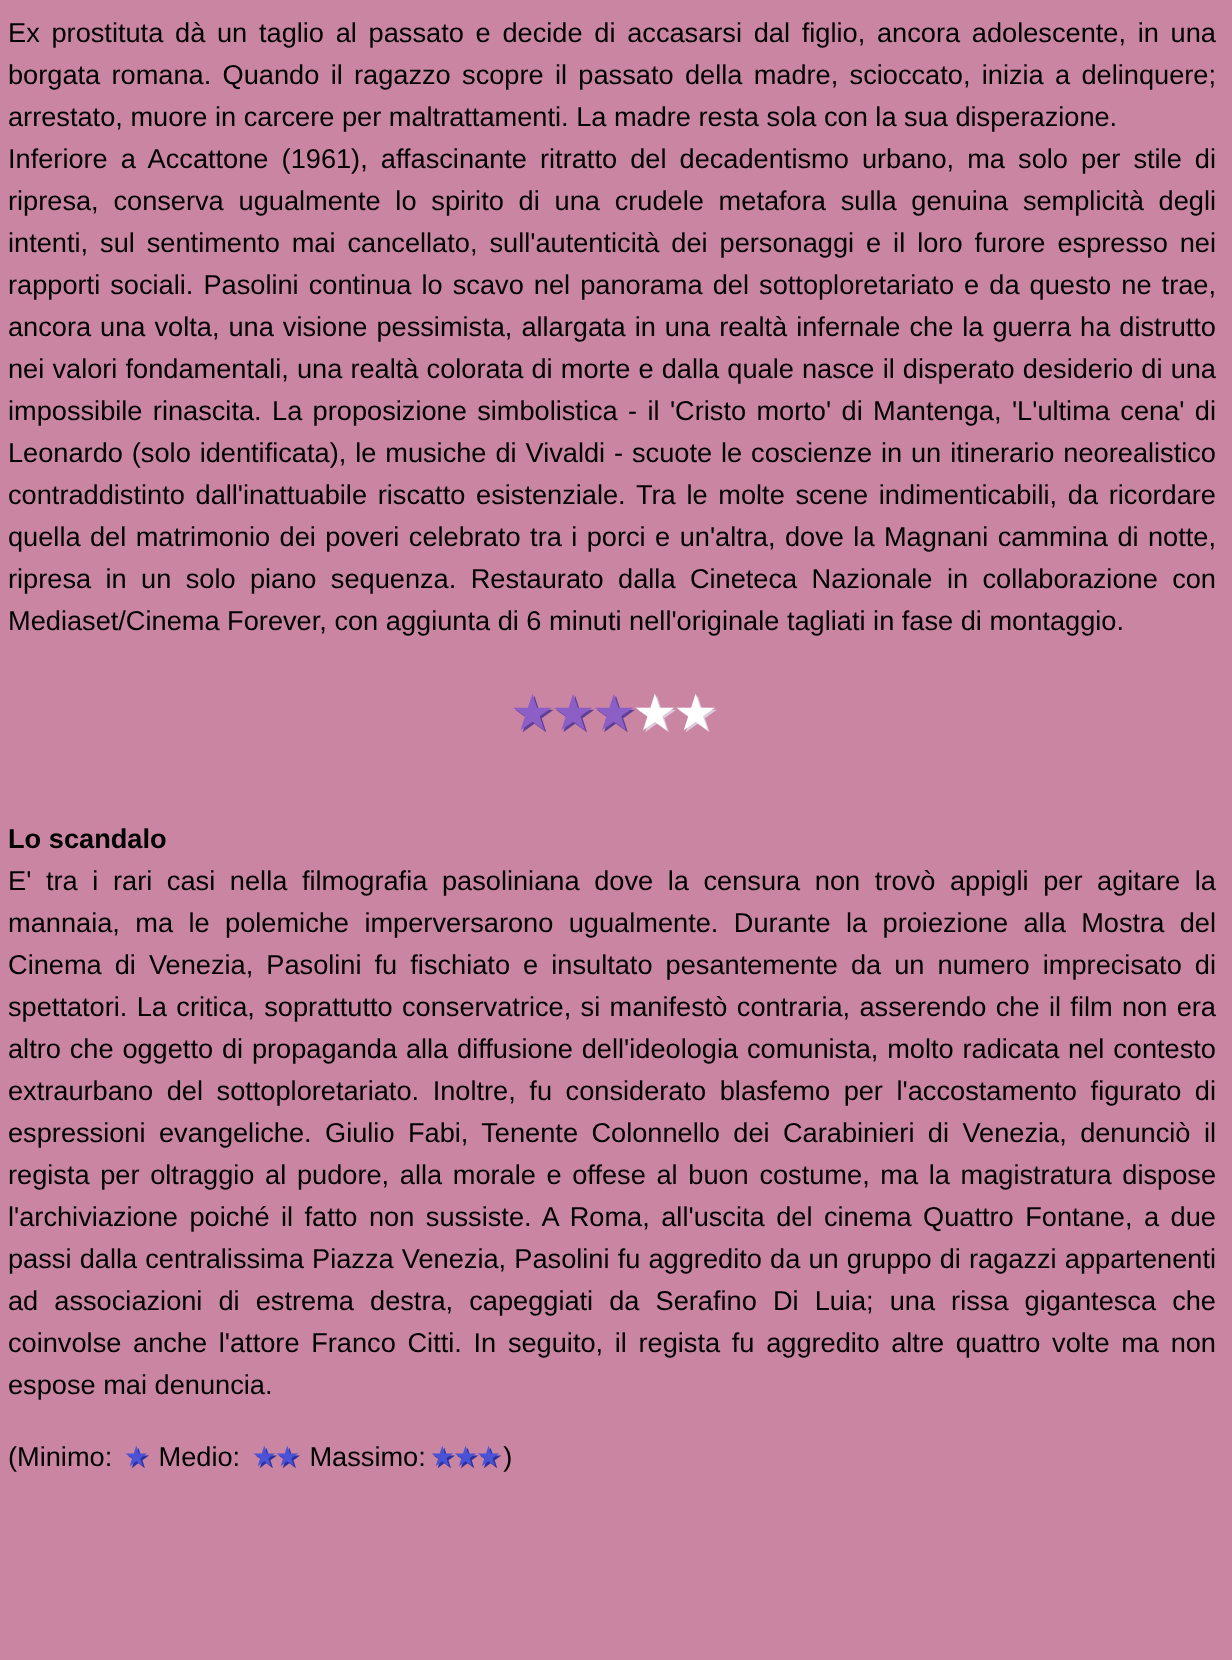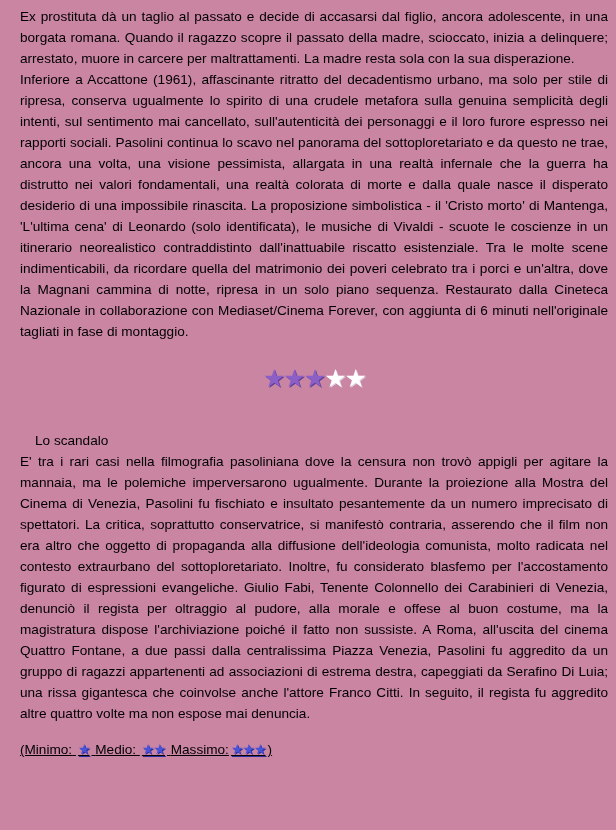--- a/index.html
+++ b/index.html
@@ -8,21 +8,21 @@
   }
   body {
     width: 616px;
     height: 830px;
     background: #ca85a3;
     font-family: "Liberation Sans", sans-serif;
     color: #000000;
     overflow: hidden;
   }
   .page {
-    padding: 6px 8px 0 20px;
+    padding: 6px 8px 0 4px;
   }
   p.body-text {
     margin: 0;
     font-size: 13.6px;
     line-height: 21px;
     text-align: justify;
   }
   .italic-title {
   }
   .rating-row {
@@ -38,24 +38,24 @@
   }
   .stars-filled {
     color: #8b5fc6;
     text-shadow: 1px 1px 0 #5f3f96;
   }
   .stars-empty {
     color: #ffffff;
     text-shadow: 1px 1px 0 #dcc9de;
   }
   .section-heading {
-    margin: 38px 0 0 15px;
+    margin: 38px 0 0 0;
     font-size: 13.6px;
     line-height: 21px;
-    font-weight: normal;
+    font-weight: bold;
   }
   .clamore-row {
     margin-top: 19px;
     font-size: 13.6px;
     line-height: 21px;
   }
   .clamore-label {
     font-weight: bold;
   }
   .stars-blue {
@@ -65,21 +65,20 @@
   }
   .clamore-row .stars-blue {
     font-size: 19px;
     margin-left: 8px;
     vertical-align: -1px;
   }
   .legend-row {
     margin-top: 15px;
     font-size: 13.6px;
     line-height: 21px;
-    text-decoration: underline;
   }
   .legend-row .stars-blue {
     font-size: 14px;
     margin: 0 2px;
   }
 </style>
 </head>
 <body>
 
 <div class="page">

